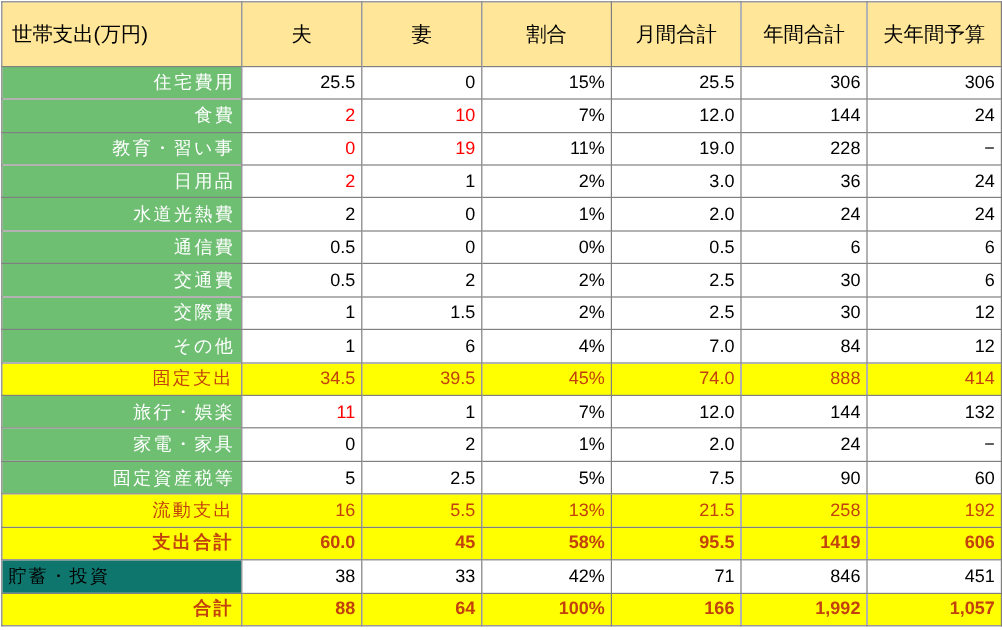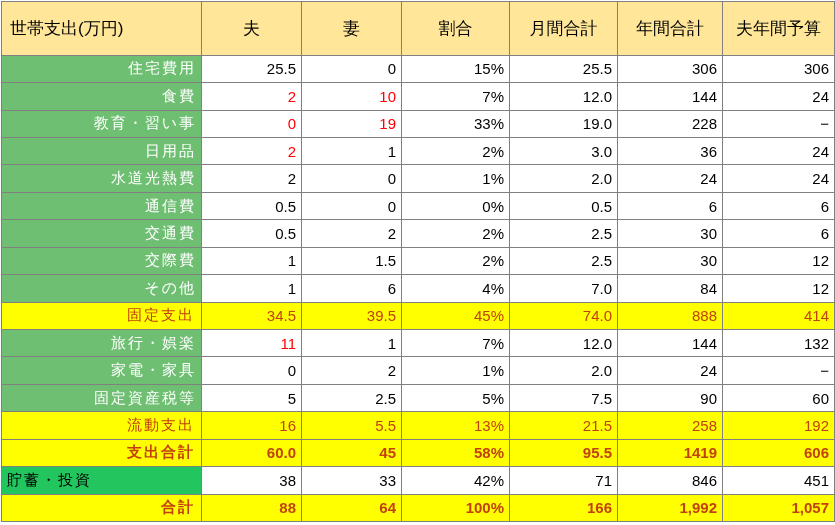--- a/index.html
+++ b/index.html
@@ -58,21 +58,21 @@
     height: 25px;
   }
   td.label-green {
     background: #6fbf73;
     color: #ffffff;
     text-align: right;
     letter-spacing: 2px;
     font-size: 15px;
   }
   td.label-blue {
-    background: #22c55e;
+    background: #0f766e;
     color: #000000;
     text-align: left;
     letter-spacing: 2px;
     font-size: 15px;
   }
   td.num {
     background: #ffffff;
     text-align: right;
     color: #000000;
     font-size: 15px;
@@ -138,21 +138,21 @@
           <td class="num red">10</td>
           <td class="num">7%</td>
           <td class="num">12.0</td>
           <td class="num">144</td>
           <td class="num">24</td>
         </tr>
         <tr class="datarow">
           <td class="label-green">教育・習い事</td>
           <td class="num red">0</td>
           <td class="num red">19</td>
-          <td class="num">33%</td>
+          <td class="num">11%</td>
           <td class="num">19.0</td>
           <td class="num">228</td>
           <td class="num">−</td>
         </tr>
         <tr class="datarow">
           <td class="label-green">日用品</td>
           <td class="num red">2</td>
           <td class="num">1</td>
           <td class="num">2%</td>
           <td class="num">3.0</td>

